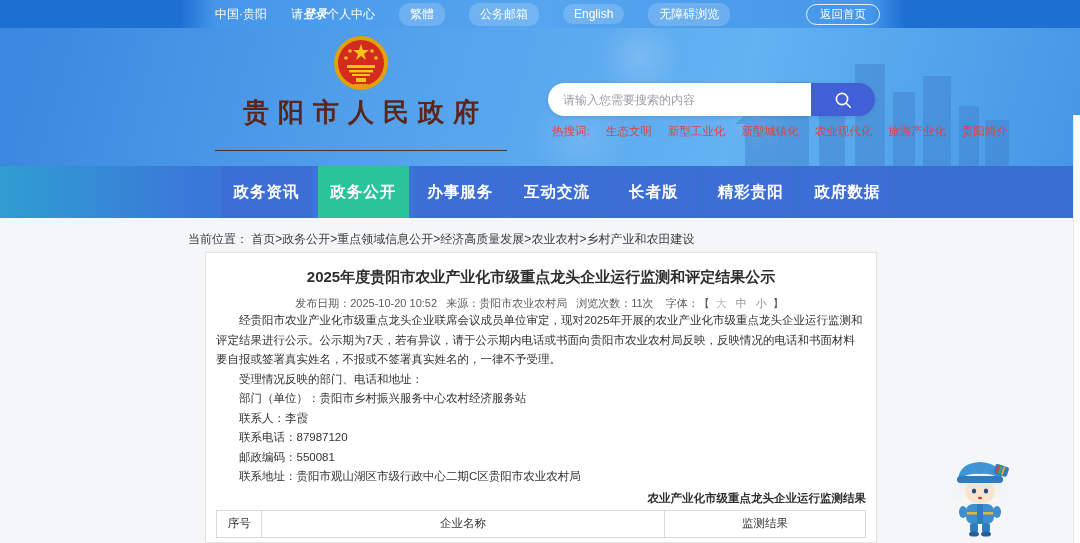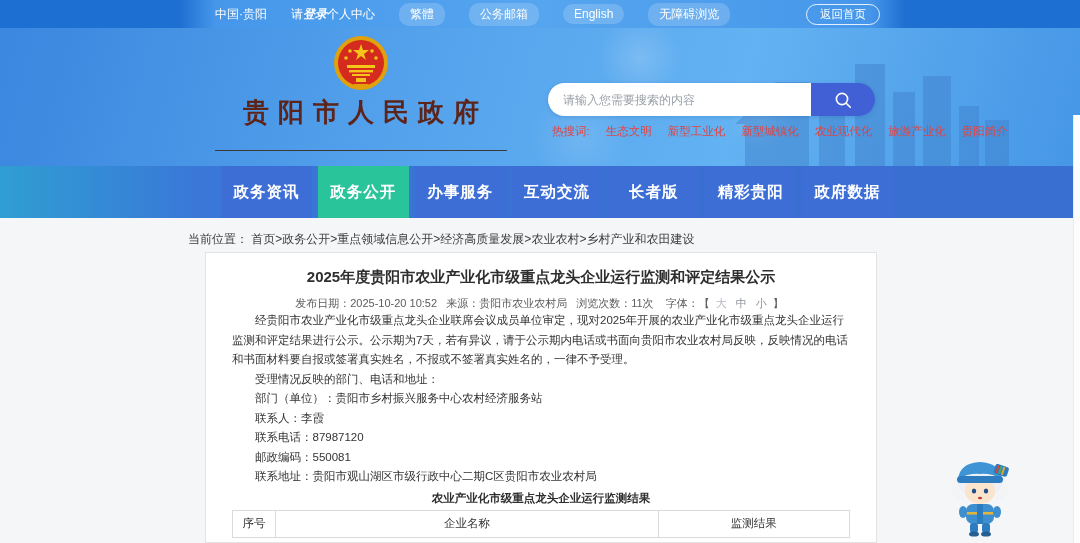--- a/index.html
+++ b/index.html
@@ -48,30 +48,30 @@
   .tab { flex:1; background:#3d6ed6; color:#fff; font-size:15.5px; font-weight:bold;
     display:flex; align-items:center; justify-content:center; cursor:pointer; letter-spacing:1px; }
   .tab.active { background:#2ac49b; }
 
   
   .breadcrumb { position:absolute; left:188px; top:231px; font-size:12px; color:#3c3c3c; }
   .breadcrumb .bc-path { cursor:pointer; }
 
   
   .card { position:absolute; left:205px; top:252px; width:672px; height:291px;
-    background:#fff; border:1px solid #e3e3e3; padding:0 26px; }
+    background:#fff; border:1px solid #e3e3e3; padding:0 10px; }
   .art-title { margin-top:15px; text-align:center; font-size:15px; font-weight:bold; color:#2e2e2e; }
   .art-meta { margin-top:9px; text-align:center; font-size:11px; color:#5c5c5c; }
   .art-meta span { margin:0 3px; }
   .fs-large { color:#b3bac4; cursor:pointer; }
   .fs-med { color:#8b9097; cursor:pointer; }
   .fs-small { color:#8b9097; cursor:pointer; }
   .art-body { font-size:11.5px; color:#333; line-height:19.5px; }
   .art-body p { text-indent:2em; }
-  .tbl-caption { margin-top:4px; text-align:center; font-size:11.5px; font-weight:bold; color:#2e2e2e; }
+  .tbl-caption { margin-top:4px; text-align:right; font-size:11.5px; font-weight:bold; color:#2e2e2e; }
   table.result { width:100%; margin-top:4px; border-collapse:collapse; table-layout:fixed; }
   table.result th, table.result td { border:1px solid #d9d9d9; height:27px; text-align:center;
     font-size:11.5px; color:#333; font-weight:normal; }
   .col-no { width:7%; } .col-name { width:62%; } .col-res { width:31%; }
 
   
   .scroll-track { position:absolute; right:0; top:115px; width:7px; height:428px; background:#fdfdfd; border-left:1px solid #ececec; }
   .mascot { position:absolute; right:64px; bottom:4px; }
 </style>
 </head>

